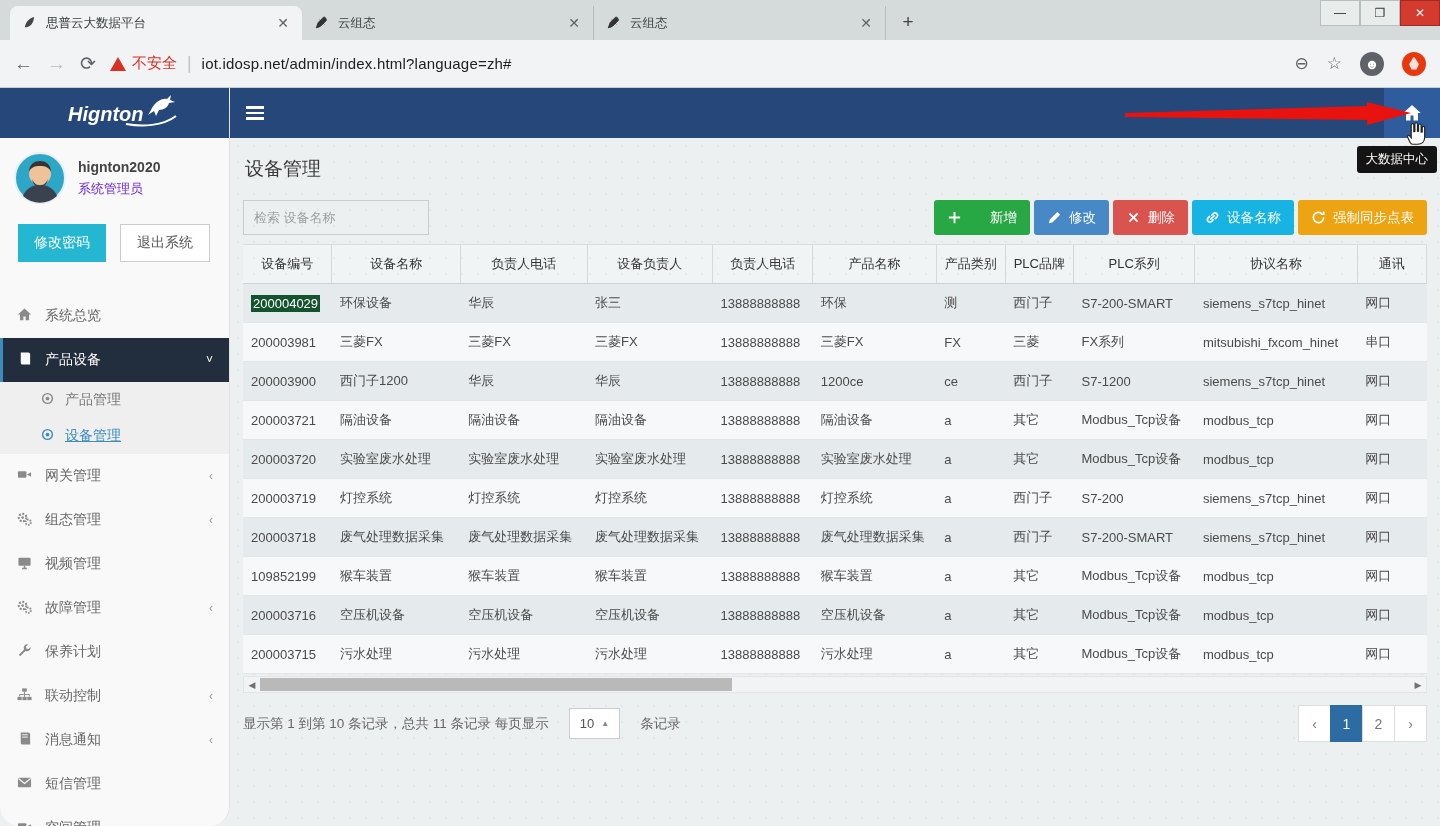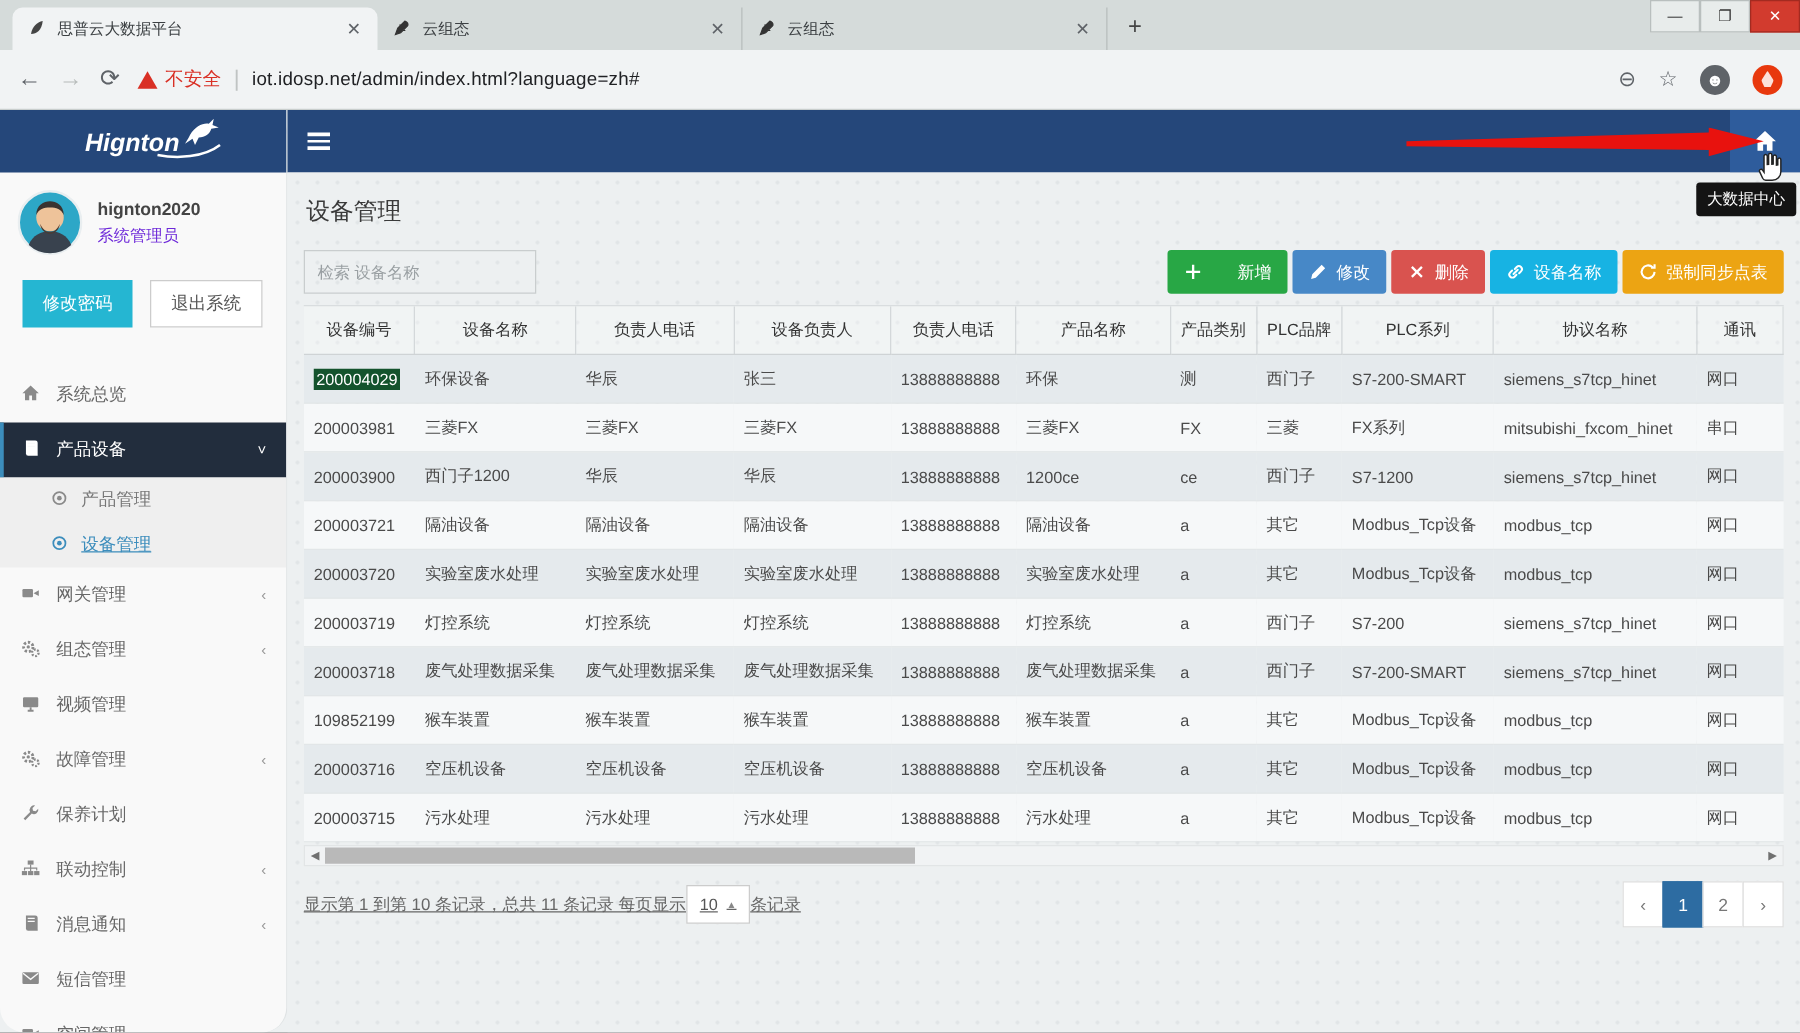--- a/index.html
+++ b/index.html
@@ -86,21 +86,21 @@
   tr.odd  { background:#e5eaed; }
   tr.even { background:#f6f8f9; }
   .sel { background:#14532d; color:#fff; padding:1px 2px; }
 
   .hscroll { height:17px; display:flex; align-items:center; background:#f1f3f4; border:1px solid #e2e5e6; margin-top:2px; }
   .hs-arrow { width:16px; font-size:9px; color:#707070; text-align:center; }
   .hs-track { flex:1; height:100%; position:relative; }
   .hs-thumb { position:absolute; left:0; top:1px; height:13px; width:41%; background:#b9b9b9; }
 
   .pagefoot { display:flex; justify-content:space-between; align-items:center; margin-top:12px; }
-  .summary { font-size:13.5px; color:#666; display:flex; align-items:center; gap:0;text-decoration:underline; }
+  .summary { font-size:13.5px; color:#666; display:flex; align-items:center; gap:20px; }
   .psize { border:1px solid #ccc; background:#fff; padding:7px 10px; font-size:13px; color:#555; display:flex; align-items:center; gap:7px; }
   .psize .caret { font-size:8px; color:#888; }
   .pager { display:flex; }
   .pgbtn { min-width:33px; height:37px; border:1px solid #ddd; background:#fff; color:#777; font-size:14px; display:flex; align-items:center; justify-content:center; padding:0 11px; margin-left:-1px; cursor:pointer; }
   .pgbtn.active { background:#2d6ca2; color:#fff; border-color:#2d6ca2; }
 
   
   .arrow-overlay { position:absolute; left:895px; top:14px; pointer-events:none; z-index:5; }
   .tooltip { position:absolute; right:3px; top:58px; background:#141414; color:#fff; font-size:12.5px; padding:5px 9px; border-radius:3px; z-index:6; }
   .cursor { position:absolute; right:14px; top:32px; z-index:7; pointer-events:none; }

